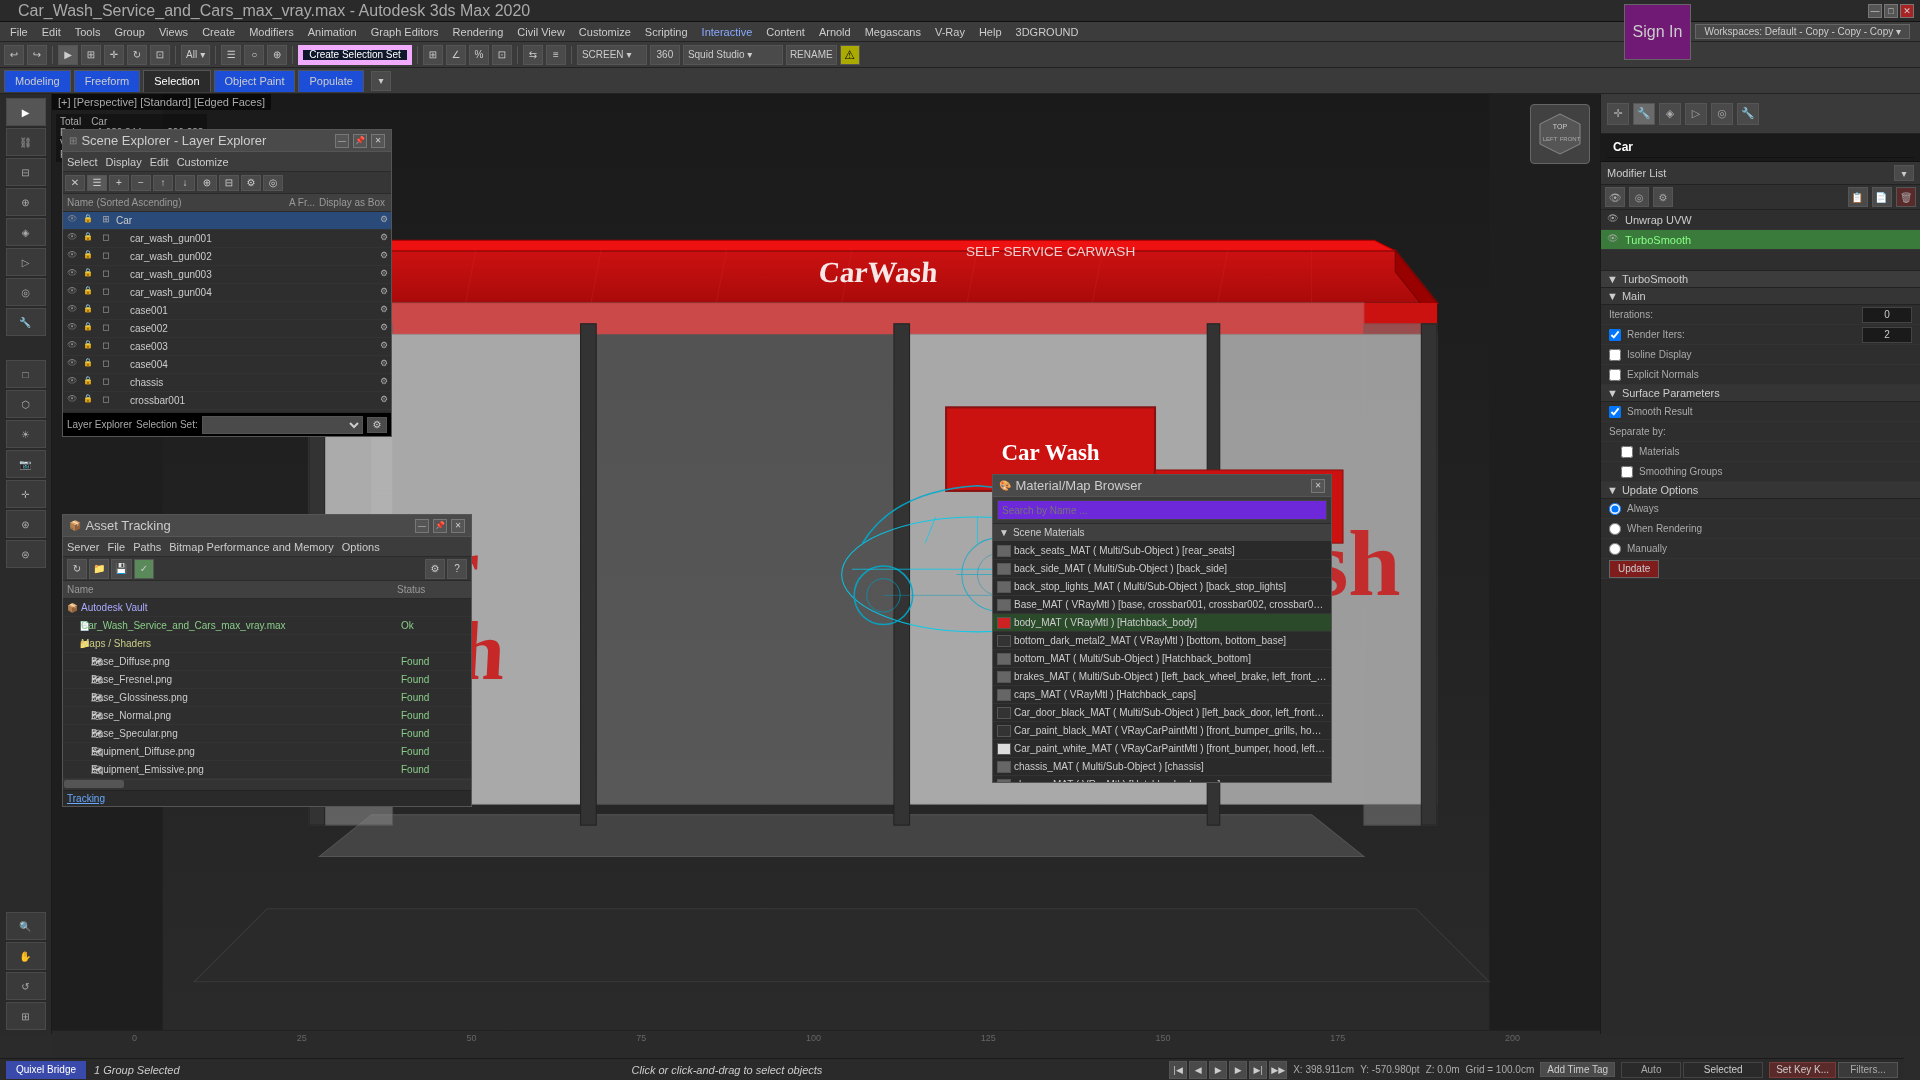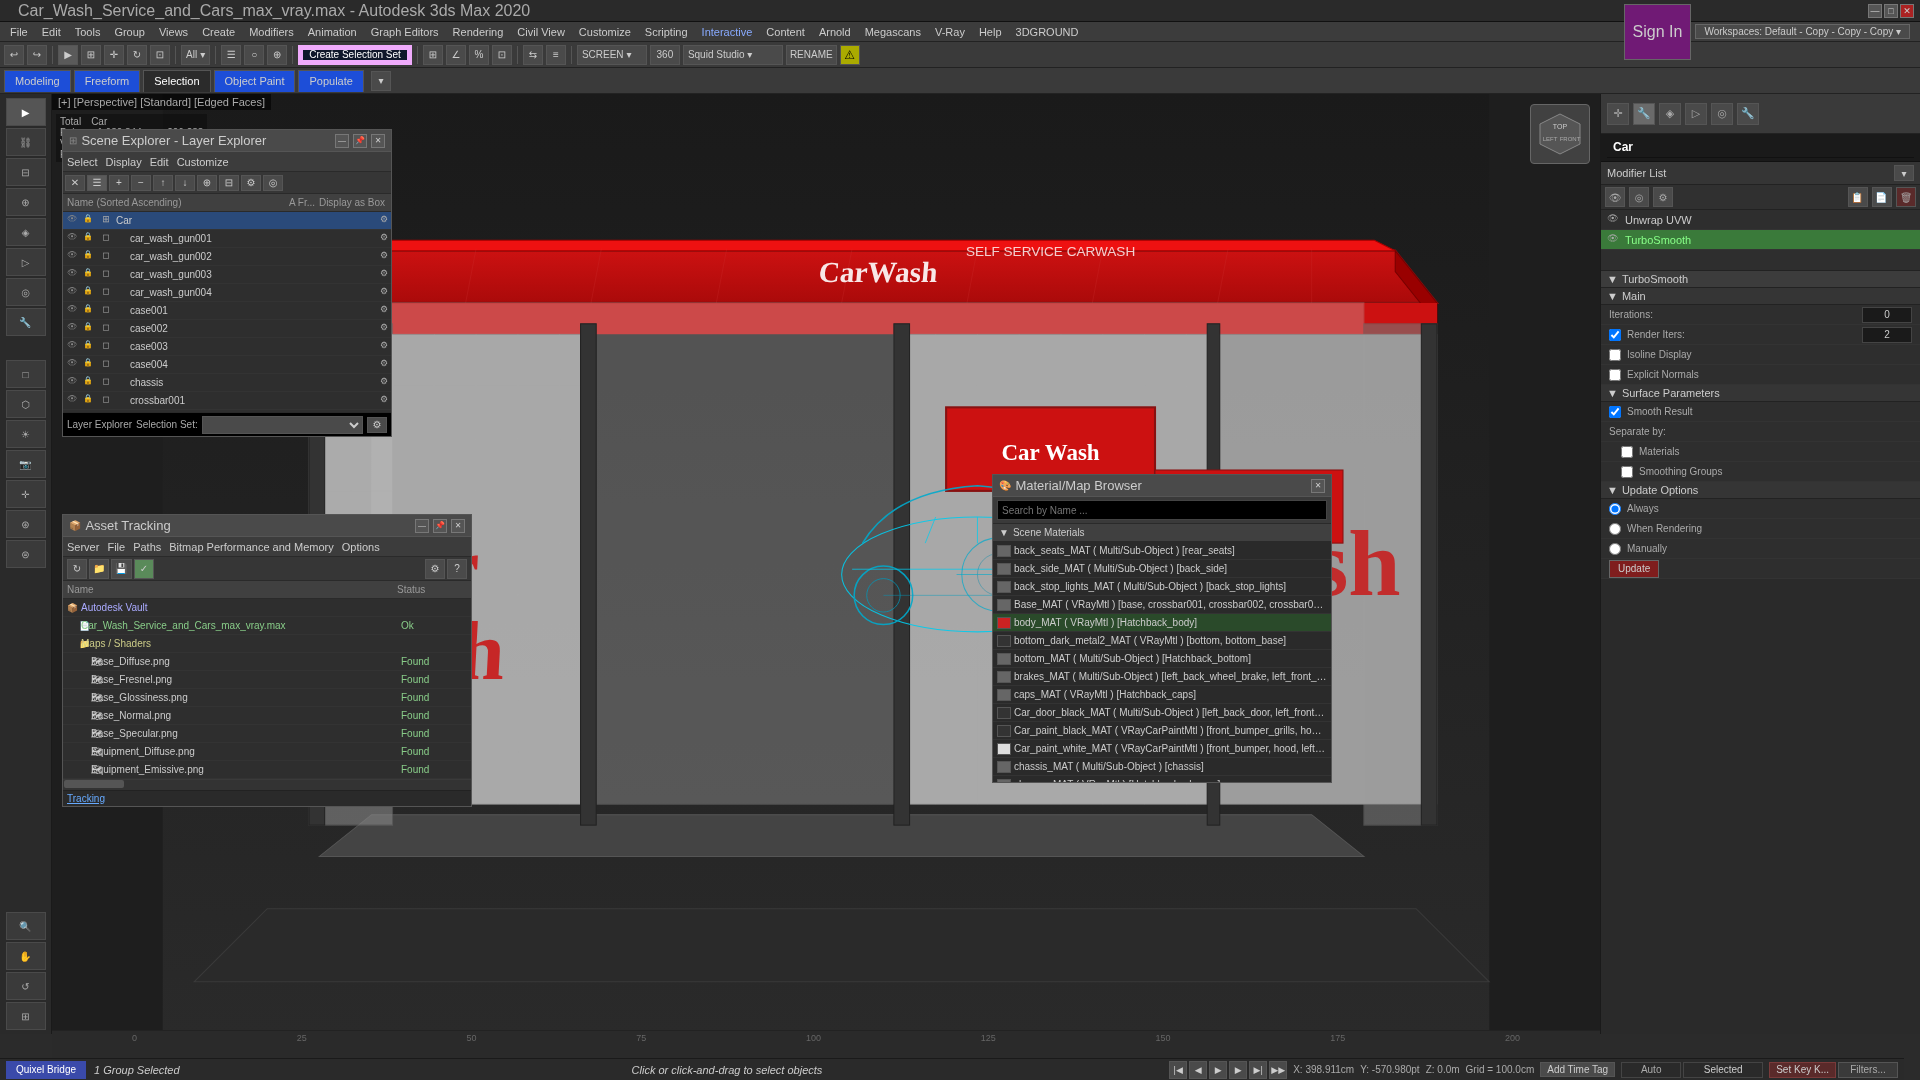--- a/index.html
+++ b/index.html
@@ -408,21 +408,21 @@
       border: 1px solid #555;
       z-index: 20;
     }
     .mb-search {
       padding: 3px 4px;
       border-bottom: 1px solid #2a2a2a;
     }
     .mb-search input {
       width: 100%;
       height: 20px;
-      background: #000000;
+      background: #6d28d9;
       border: 1px solid #444;
       color: #ccc;
       font-size: 10px;
       padding: 0 4px;
     }
     .mb-section-header {
       height: 18px;
       background: #404040;
       display: flex;
       align-items: center;

